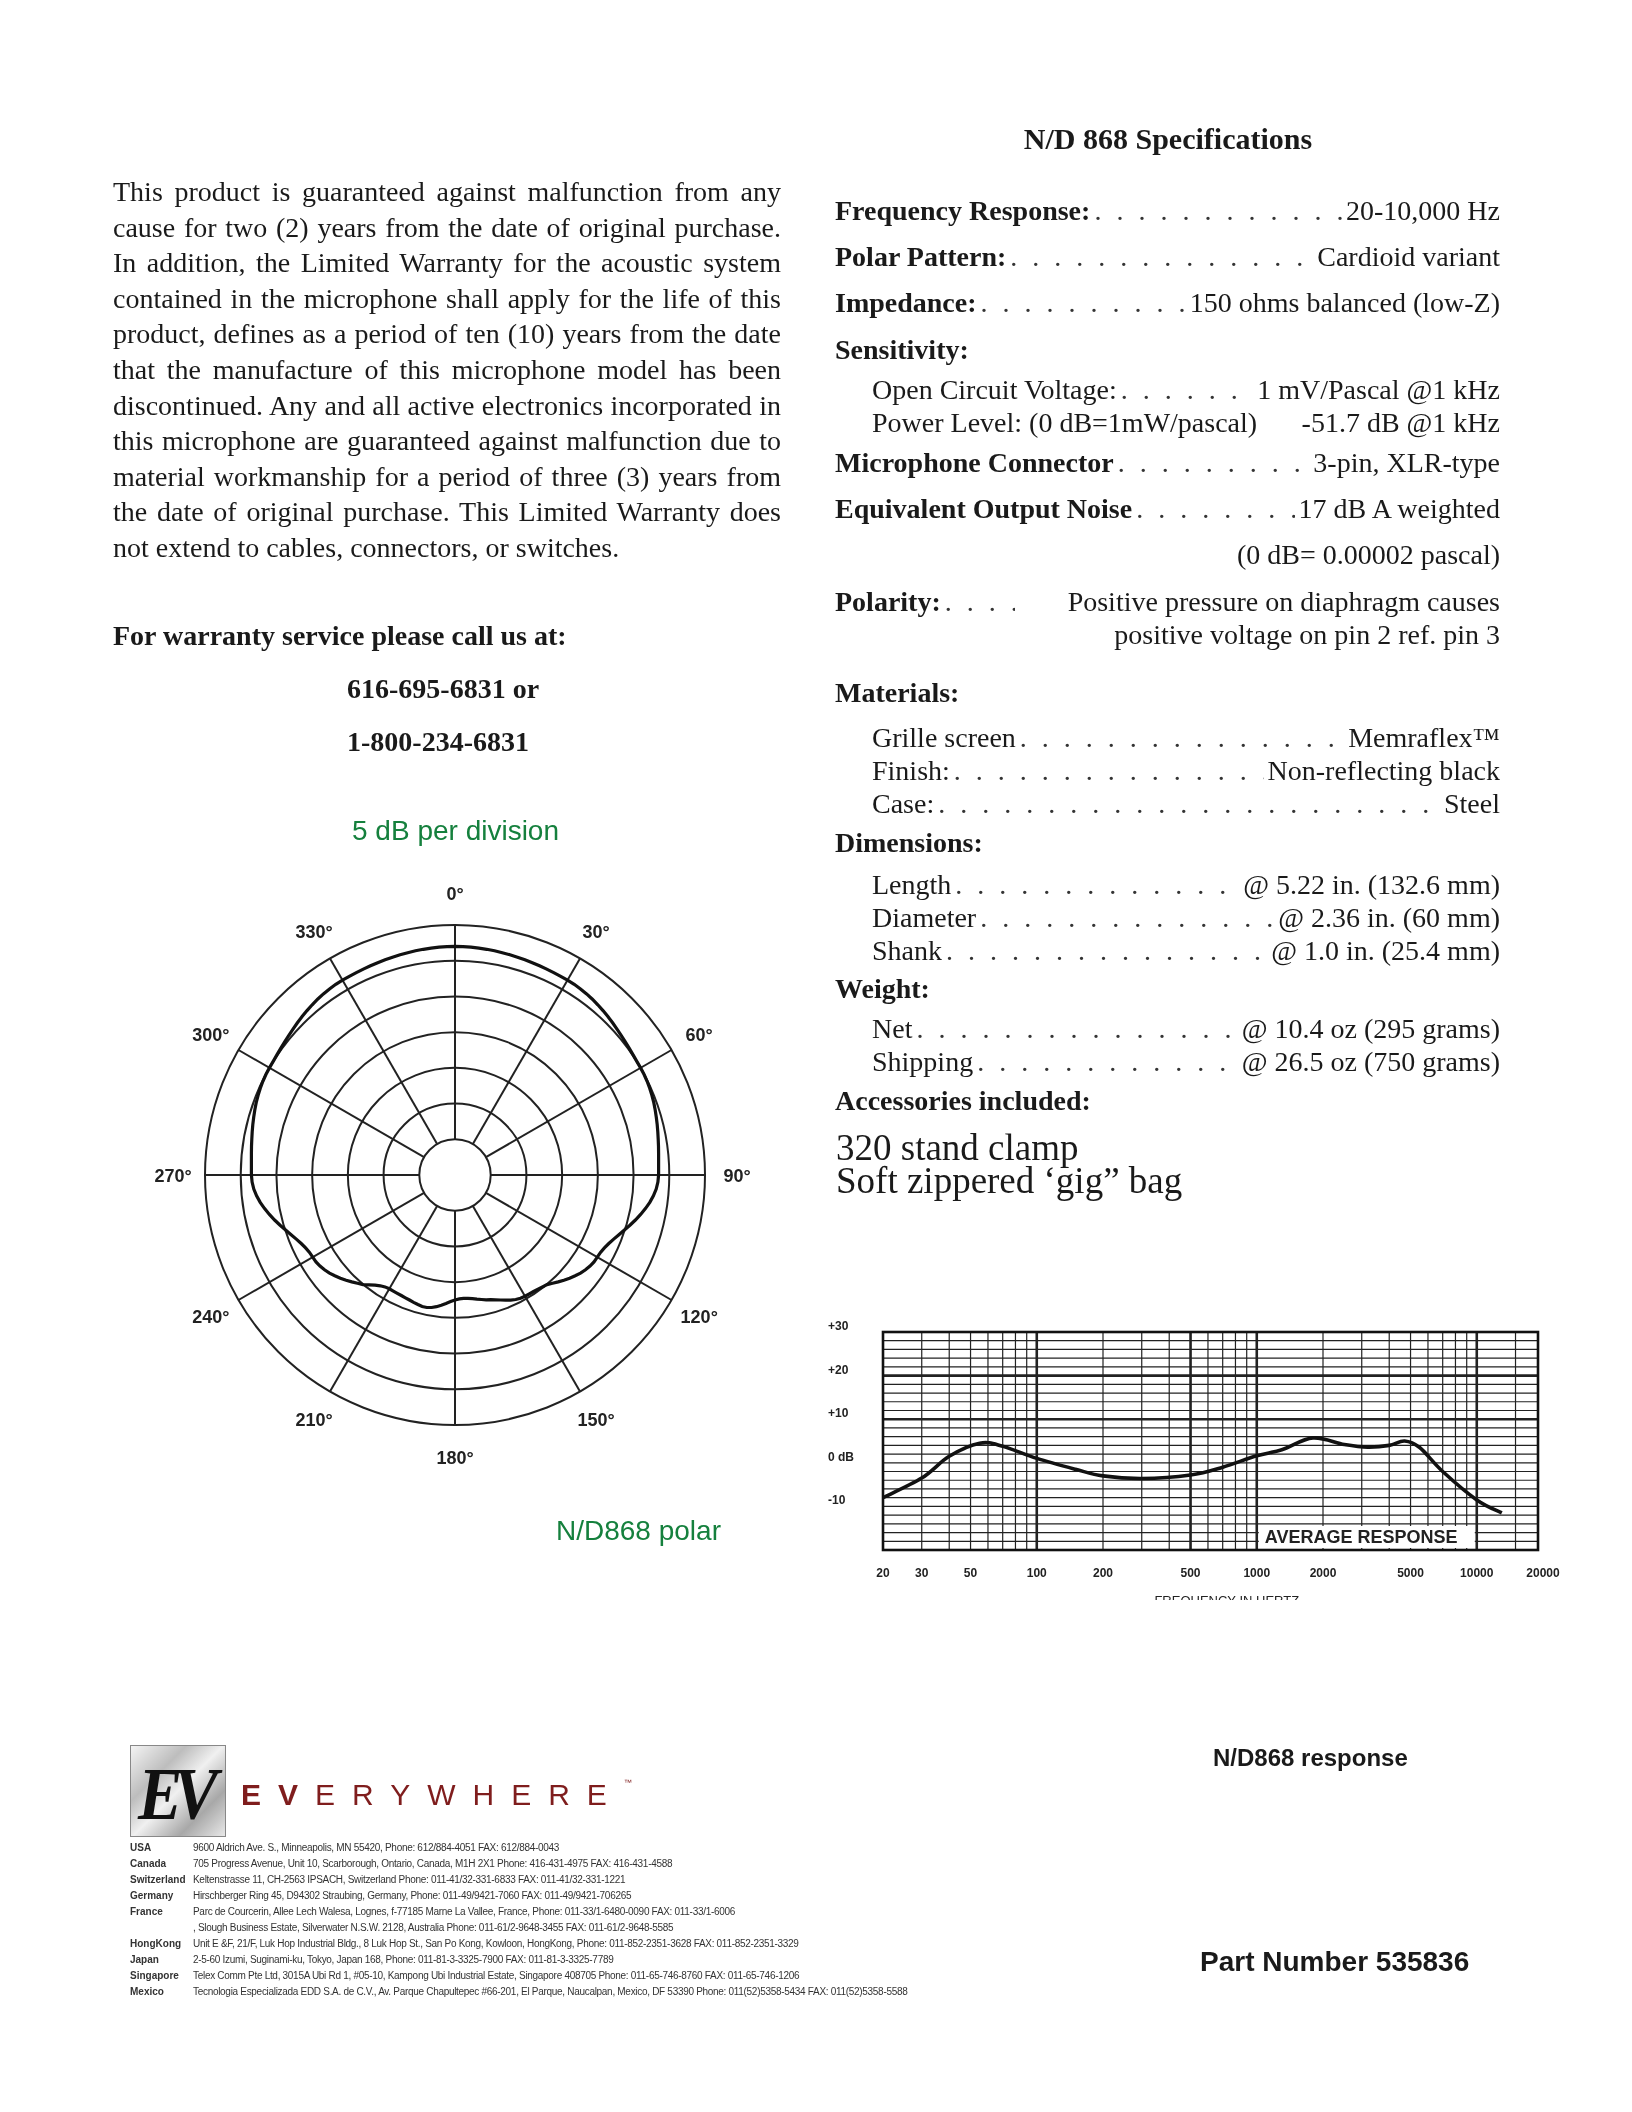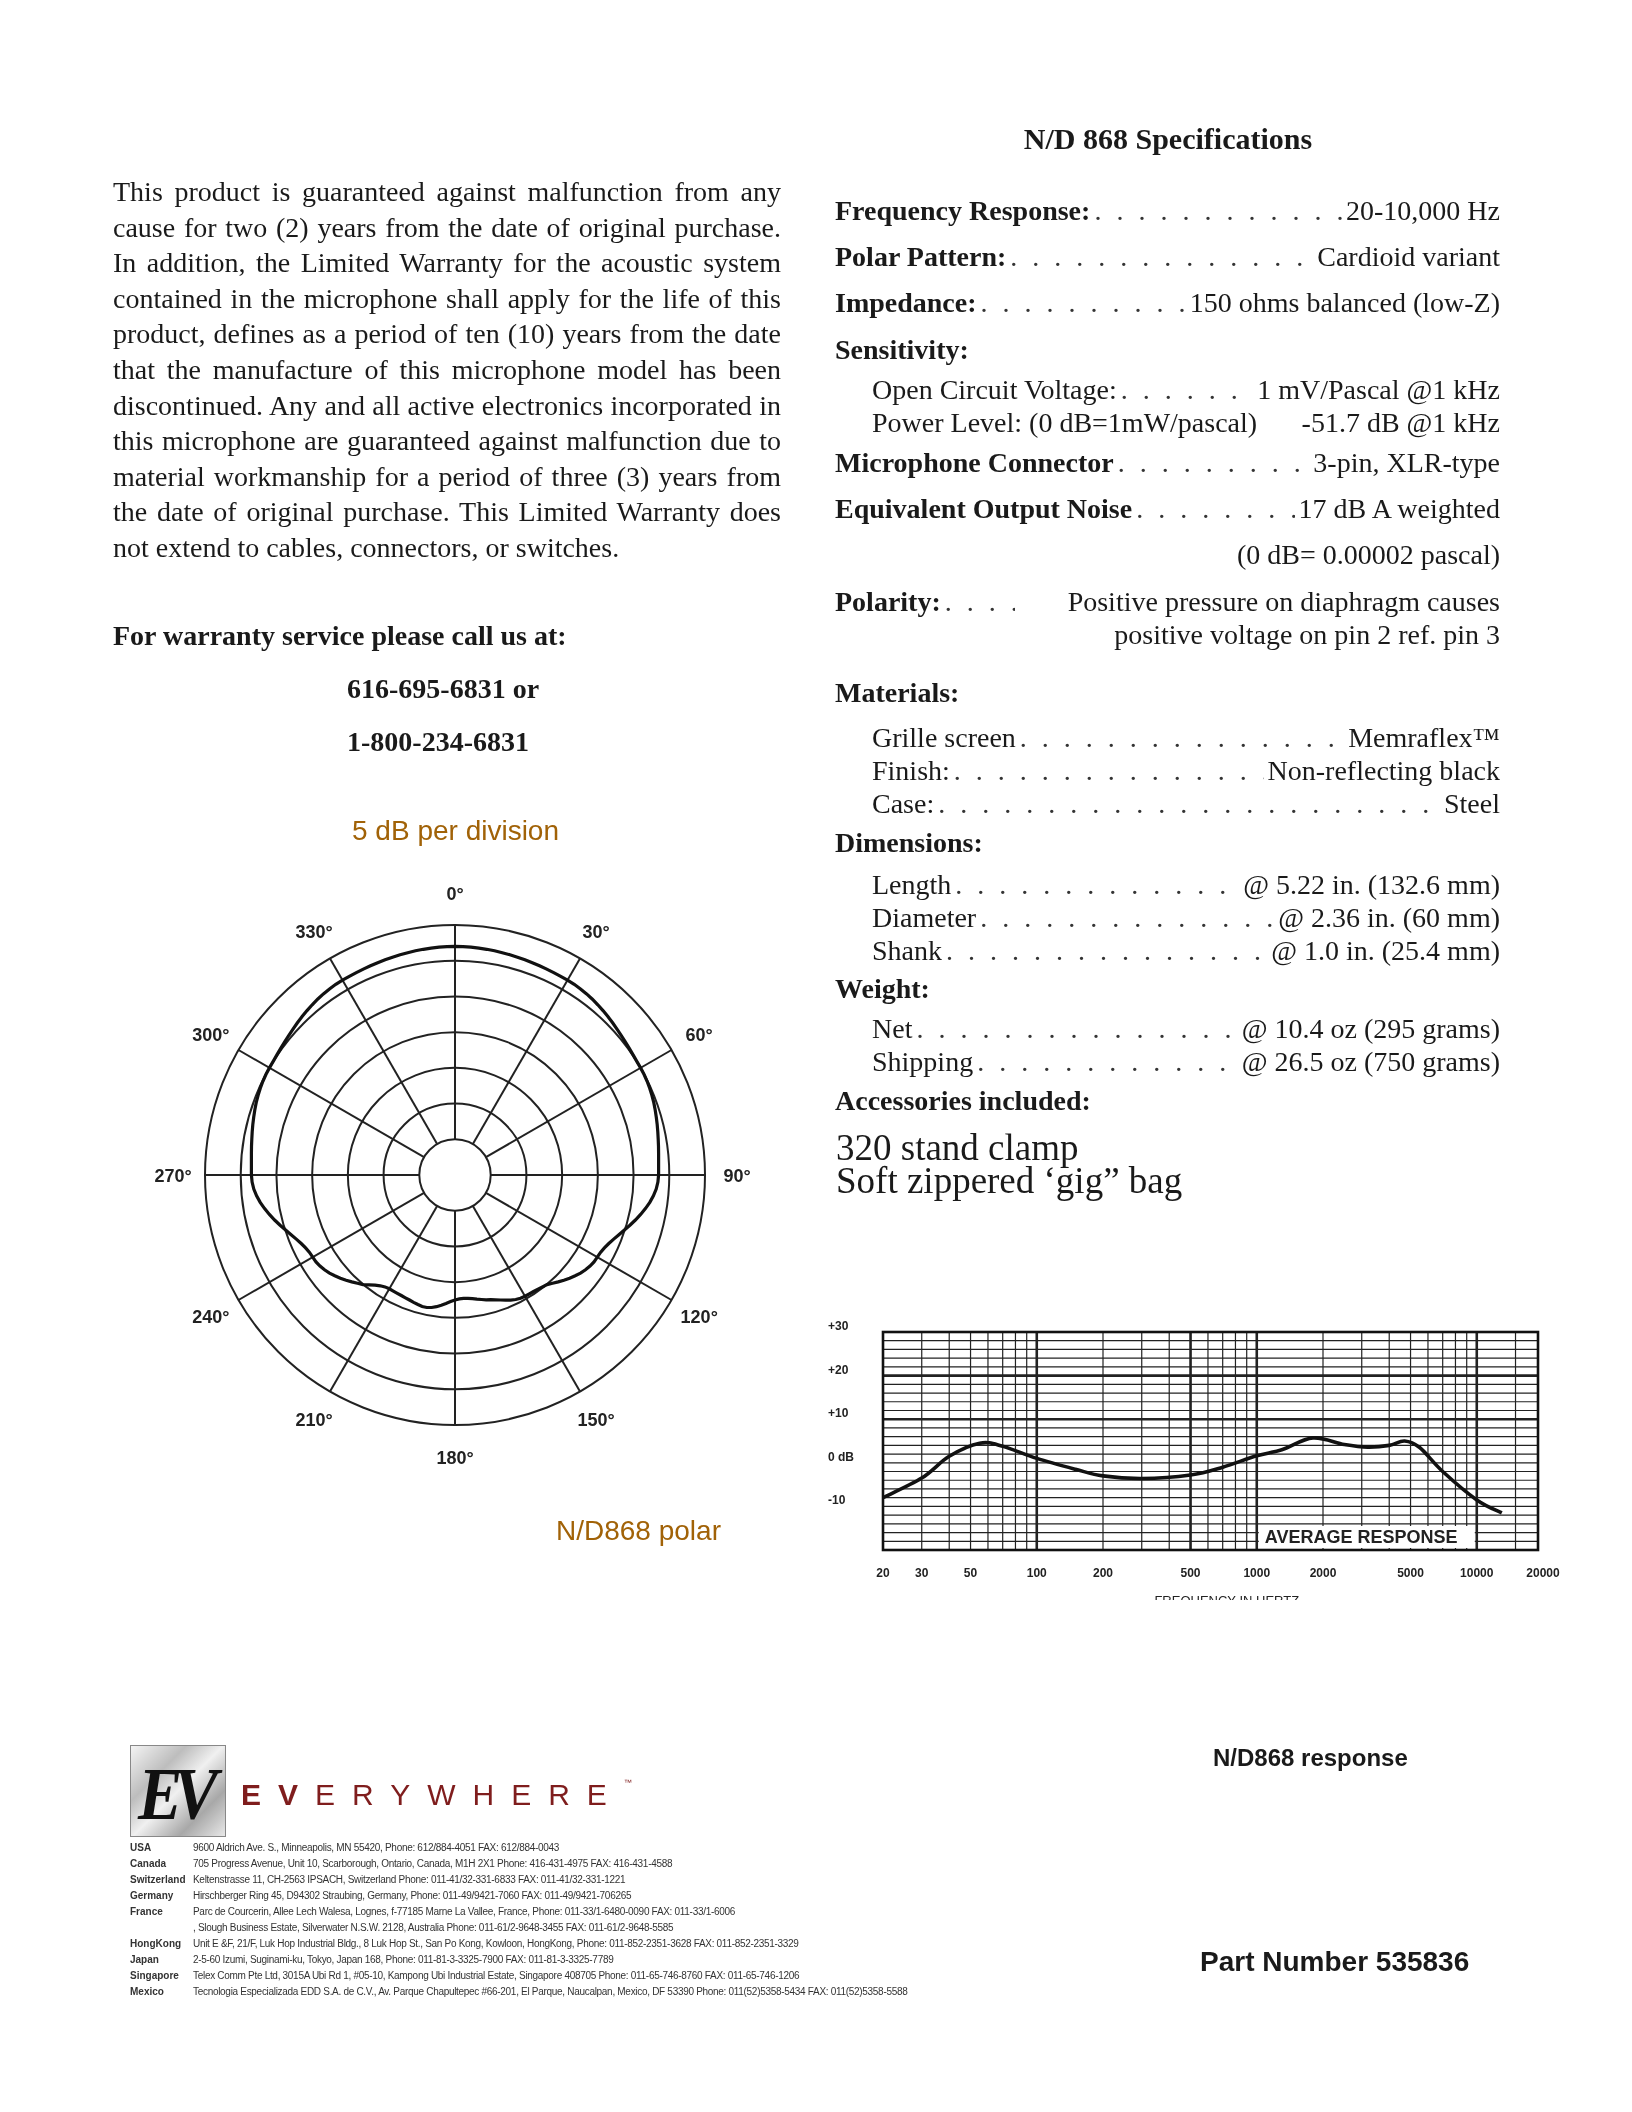--- a/index.html
+++ b/index.html
@@ -13,21 +13,21 @@
   .row{position:absolute;left:835px;width:665px;display:flex;align-items:baseline;font-size:28px;white-space:nowrap;}
   .row.sub{left:872px;width:628px;}
   .row .lbl{flex:0 0 auto;}
   .row .lbl.b{font-weight:bold;}
   .row .dots{flex:1 1 auto;overflow:hidden;color:#333;letter-spacing:4px;margin:0 4px;}
   .row .dots::before{content:". . . . . . . . . . . . . . . . . . . . . . . . . . . . . . . . . . . . . . . . . . . . . . . . . . . . . . . .";}
   .row .val{flex:0 0 auto;}
   .row.right{justify-content:flex-end;}
   .head{position:absolute;left:835px;font-size:28px;font-weight:bold;}
   .plain{position:absolute;left:836px;font-size:37px;}
-  .caption{font-family:"Liberation Sans",sans-serif;font-size:28px;color:#a16207;}
+  .caption{font-family:"Liberation Sans",sans-serif;font-size:28px;color:#15803d;}
   .polar-label{font-family:"Liberation Sans",sans-serif;font-weight:bold;font-size:18px;fill:#222;}
   .fr-label{font-family:"Liberation Sans",sans-serif;font-weight:bold;font-size:12px;fill:#222;}
   #addr{left:130px;top:1840px;font-family:"Liberation Sans",sans-serif;font-size:10px;line-height:16px;color:#333;}
   #addr .c{display:inline-block;width:63px;font-weight:bold;}
   #addr .t{letter-spacing:-0.3px;}
   #logo{left:130px;top:1745px;width:94px;height:90px;border:1px solid #888;background:linear-gradient(135deg,#f4f4f4 0%,#bdbdbd 30%,#f0f0f0 50%,#a8a8a8 75%,#e8e8e8 100%);}
   #logo-text{left:138px;top:1752px;font-family:"Liberation Serif",serif;font-weight:bold;font-size:74px;letter-spacing:-10px;color:#111;font-style:italic;transform:scaleX(0.9);transform-origin:left;}
   #brand{left:241px;top:1778px;font-family:"Liberation Sans",sans-serif;font-size:30px;letter-spacing:17px;color:#7f1d1d;}
   #brand .bb{font-weight:900;}
   #brand sup{font-size:8px;letter-spacing:0;vertical-align:top;}

